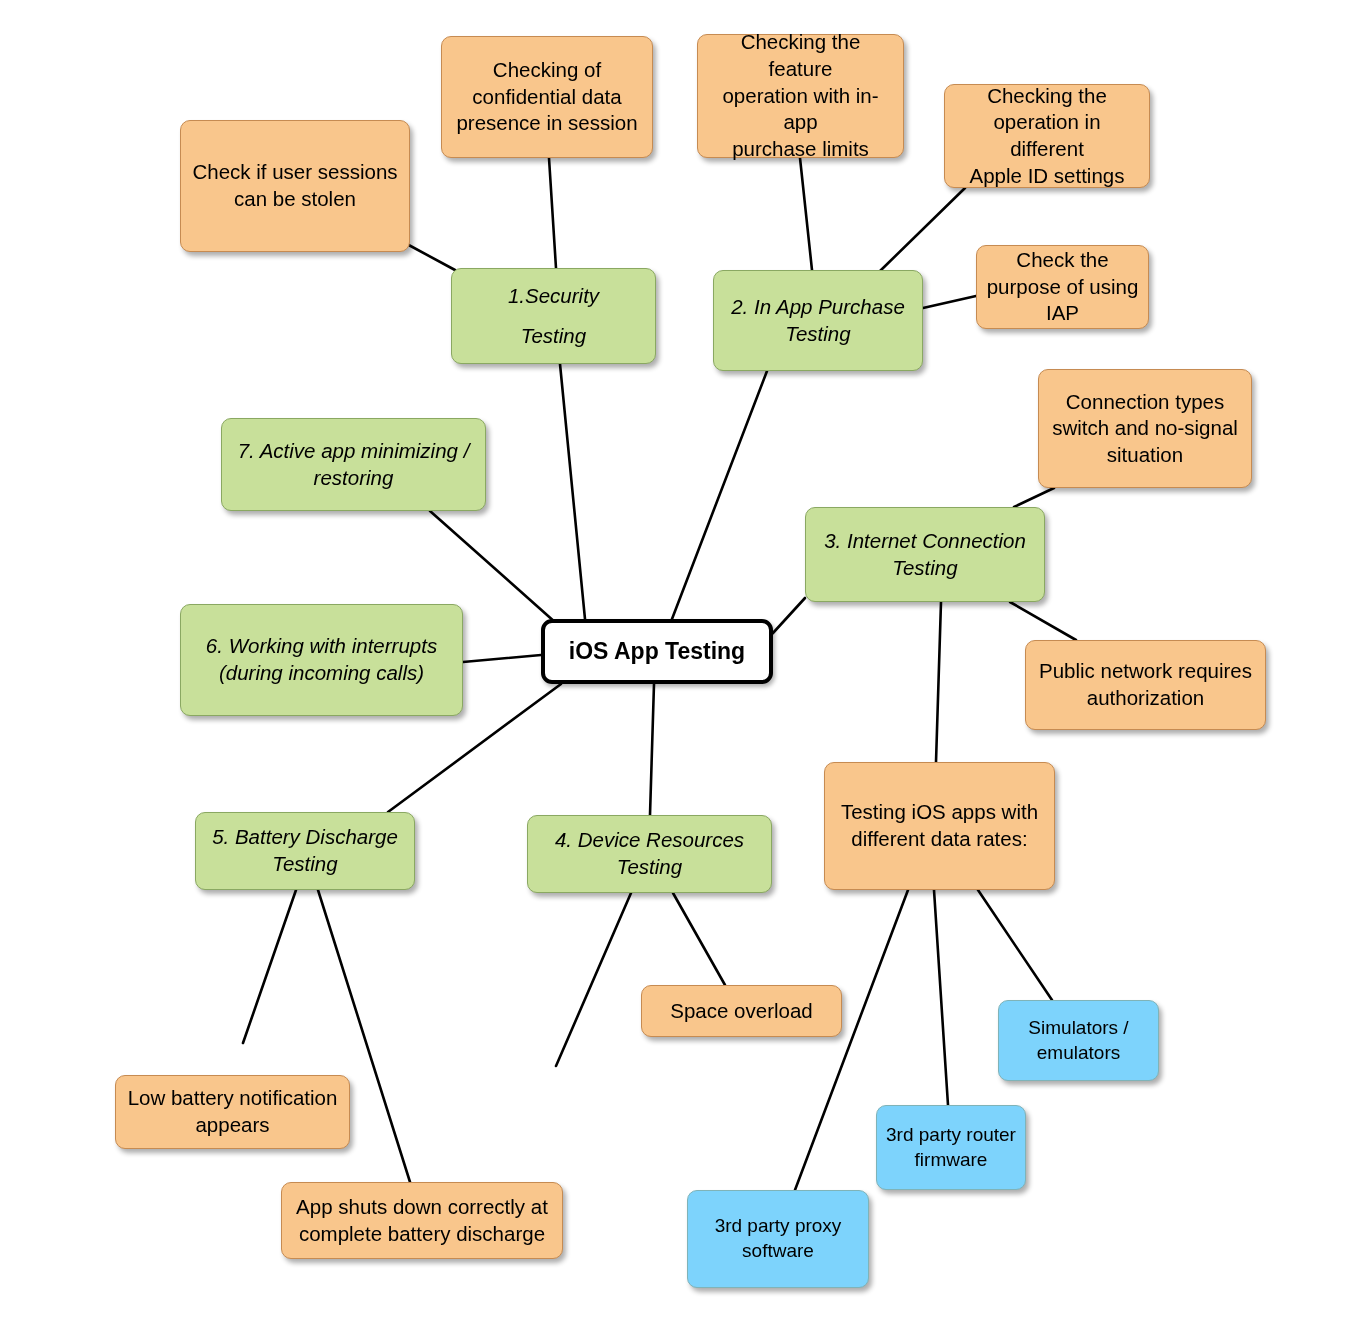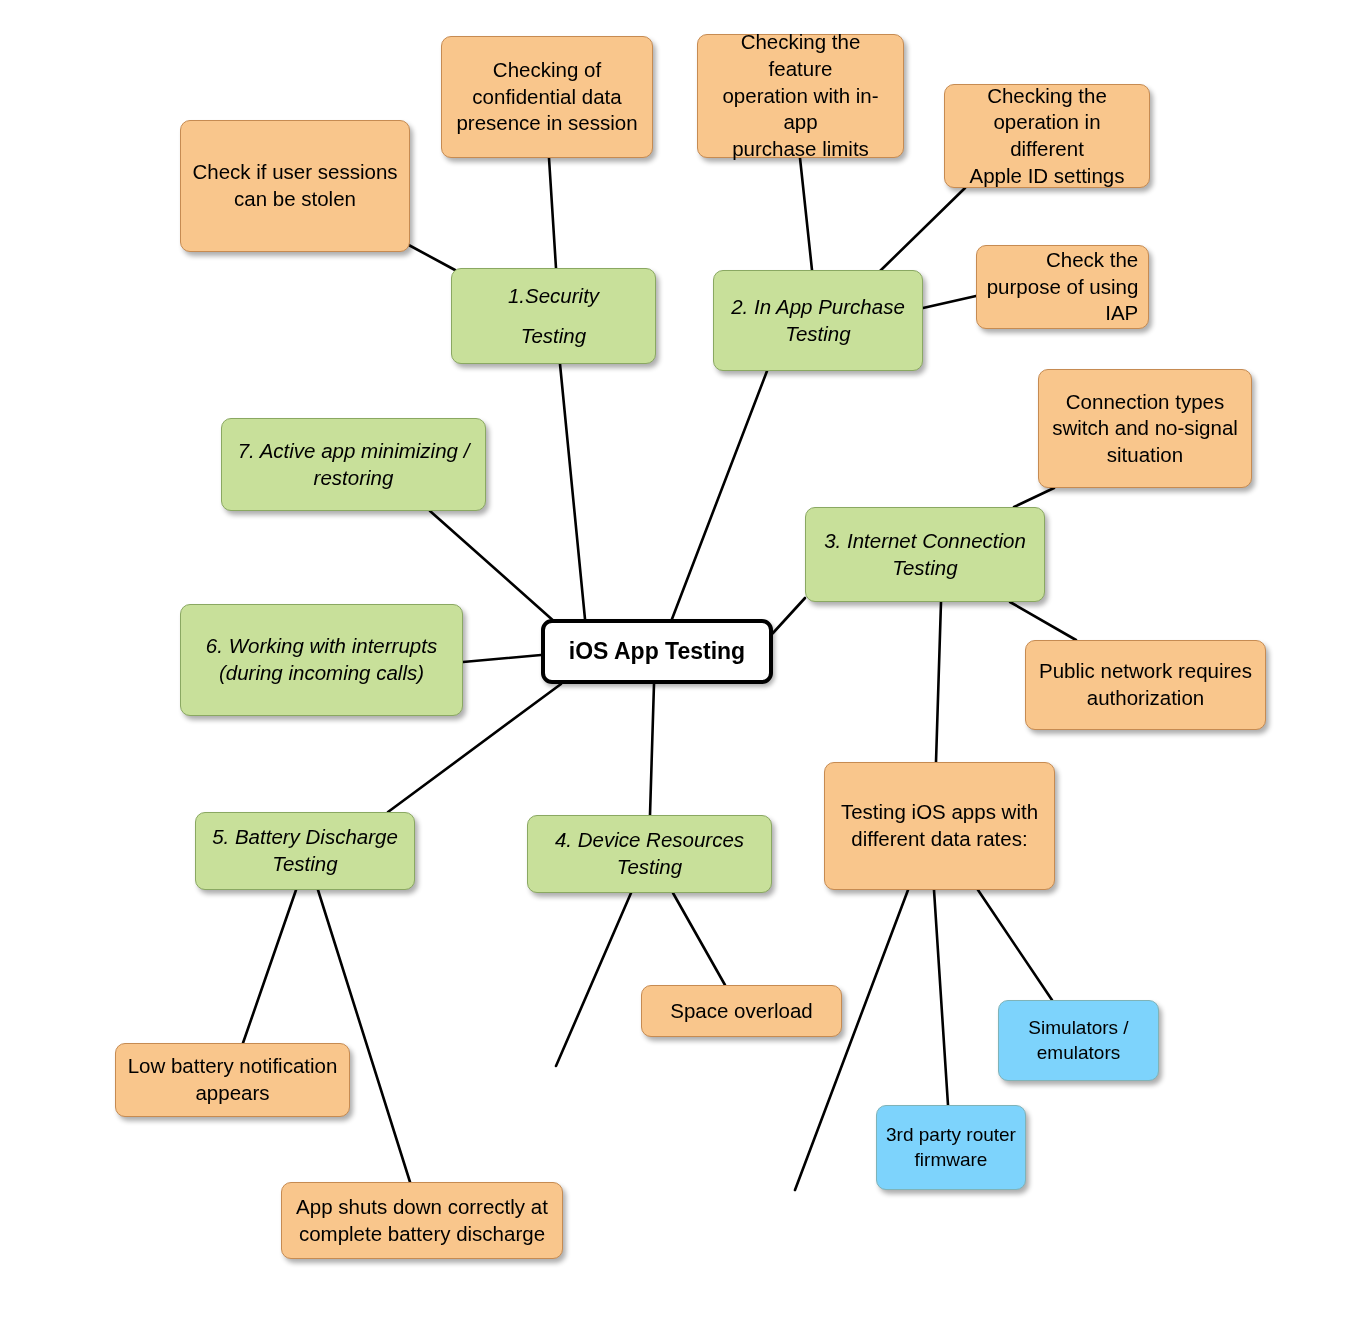--- a/index.html
+++ b/index.html
@@ -105,21 +105,21 @@
 can be stolen</div>
     <div class="node orange" style="left: 441px; top: 36px; width: 212px; height: 122px;">Checking of
 confidential data
 presence in session</div>
     <div class="node orange" style="left: 697px; top: 34px; width: 207px; height: 124px;">Checking the feature
 operation with in-app
 purchase limits</div>
     <div class="node orange" style="left: 944px; top: 84px; width: 206px; height: 104px;">Checking the
 operation in different
 Apple ID settings</div>
-    <div class="node orange" style="left: 976px; top: 245px; width: 173px; height: 84px; text-align: right;">Check the
+    <div class="node orange" style="left: 976px; top: 245px; width: 173px; height: 84px;">Check the
 purpose of using
 IAP</div>
     <div class="node green wide-lead" style="left: 451px; top: 268px; width: 205px; height: 96px;">1.Security
 Testing</div>
     <div class="node green" style="left: 713px; top: 270px; width: 210px; height: 101px;">2. In App Purchase
 Testing</div>
     <div class="node orange" style="left: 1038px; top: 369px; width: 214px; height: 119px;">Connection types
 switch and no-signal
 situation</div>
     <div class="node green" style="left: 805px; top: 507px; width: 240px; height: 95px;">3. Internet Connection
@@ -132,19 +132,21 @@
 authorization</div>
     <div class="node orange" style="left: 824px; top: 762px; width: 231px; height: 128px;">Testing iOS apps with
 different data rates:</div>
     <div class="node green" style="left: 195px; top: 812px; width: 220px; height: 78px;">5. Battery Discharge
 Testing</div>
     <div class="node green" style="left: 527px; top: 815px; width: 245px; height: 78px;">4. Device Resources
 Testing</div>
     <div class="node orange" style="left: 641px; top: 985px; width: 201px; height: 52px;">Space overload</div>
     <div class="node blue" style="left: 998px; top: 1000px; width: 161px; height: 81px;">Simulators /
 emulators</div>
-    <div class="node orange" style="left: 115px; top: 1043px; width: 235px; height: 74px;">Low battery notification
+    <div class="node orange" style="left: 115px; top: 1075px; width: 235px; height: 74px;">Low battery notification
 appears</div>
     <div class="node blue" style="left: 876px; top: 1105px; width: 150px; height: 85px;">3rd party router
 firmware</div>
     <div class="node orange" style="left: 281px; top: 1182px; width: 282px; height: 77px;">App shuts down correctly at
 complete battery discharge</div>
+    <div class="node blue" style="left: 687px; top: 1190px; width: 182px; height: 98px;">3rd party proxy
+software</div>
   </div>
 
 </body></html>

